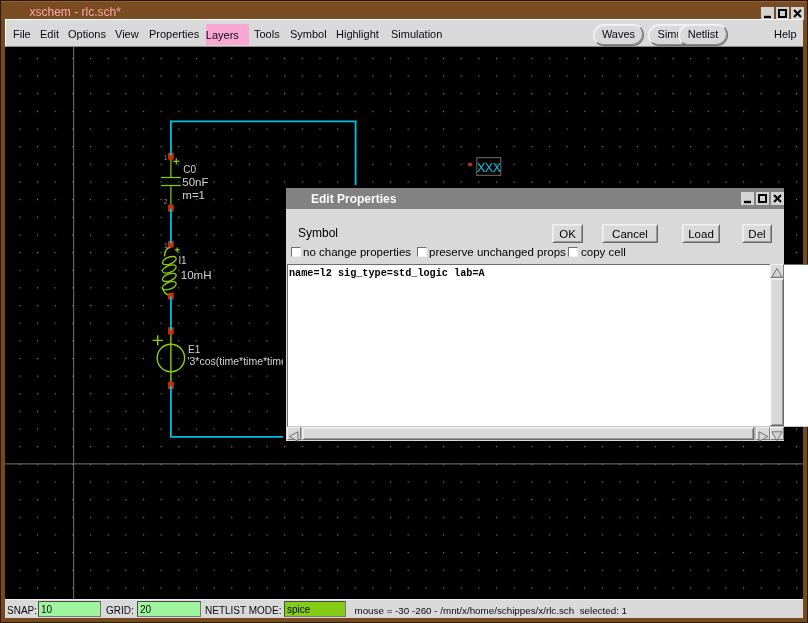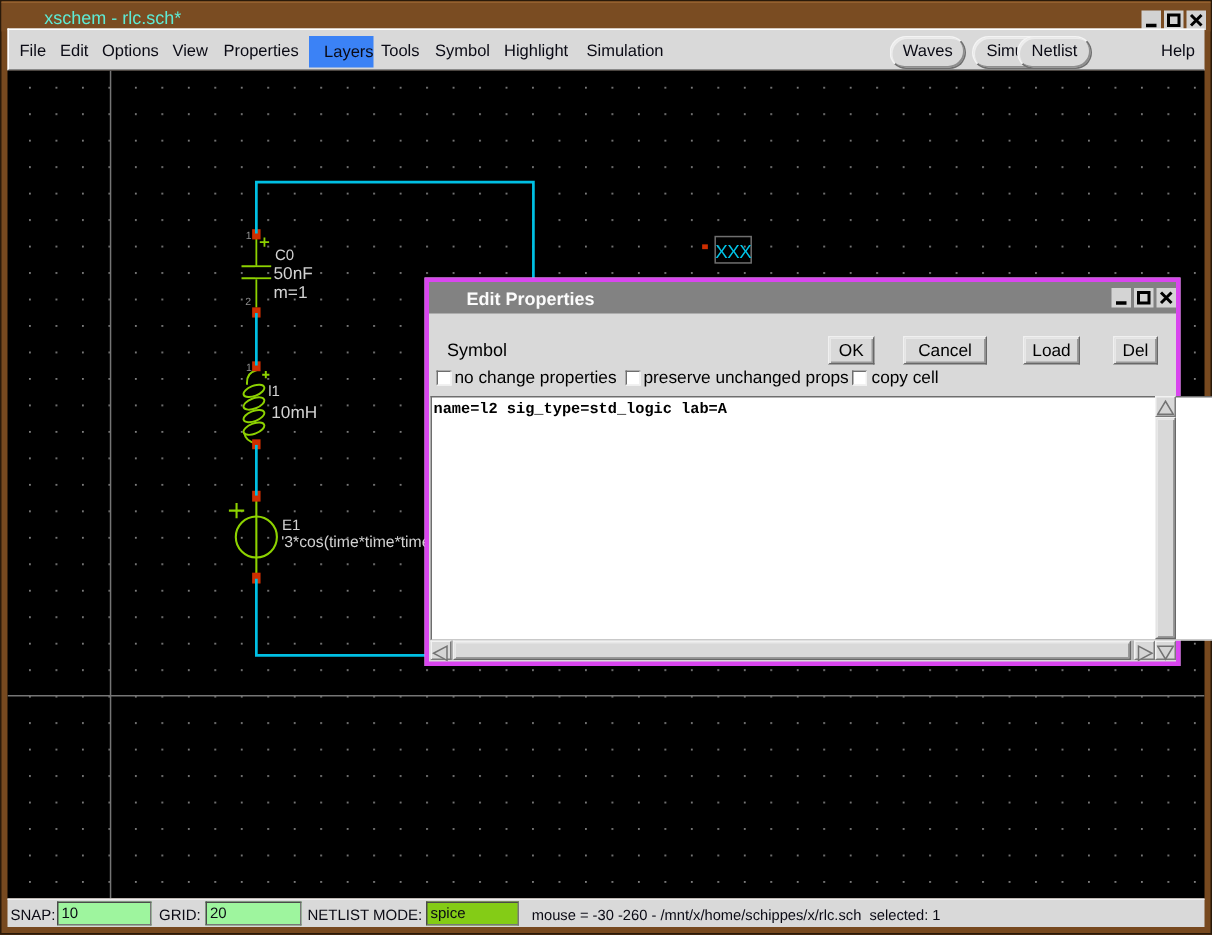--- a/index.html
+++ b/index.html
@@ -1,37 +1,37 @@
 <!DOCTYPE html>
 <html><head>
 <meta charset="utf-8">
 <style>
 * { margin:0; padding:0; box-sizing:border-box; }
 html,body { width:808px; height:623px; overflow:hidden; }
 body { position:relative; font-family:"Liberation Sans",sans-serif; background:#77491f; }
 #outer { position:absolute; inset:0; border:1px solid #2a1a0a; background:#77491f; }
 #titlebar { position:absolute; left:1px; top:1px; width:806px; height:20px;
-  background:#7a4c22; border-top:1px solid #94602f; color:#5eead4; font-size:12px; }
+  background:#7a4c22; border-top:1px solid #94602f; color:#fca5a5; font-size:12px; }
 #titletext { position:absolute; left:28.5px; top:2.5px; }
 .wbtn { position:absolute; top:5px; width:13px; height:13px; background:#d2d2d2; }
 #menubar { position:absolute; left:5px; top:19px; width:798px; height:28px;
   background:#d9d9d9; border-top:1px solid #ffffff; border-left:1px solid #ffffff;
   border-bottom:1px solid #8a8a8a; }
 .mi { position:absolute; top:8px; font-size:11px; color:#0a0a14; white-space:nowrap; }
 .mbtn { position:absolute; top:4px; height:22px; background:#d9d9d9; font-size:11px;
   color:#0a0a14; text-align:center; border-top:1px solid #f4f4f4; border-left:1px solid #f4f4f4;
   border-right:1px solid #6e6e6e; border-bottom:1px solid #6e6e6e;
   box-shadow:inset 1px 1px 0 #ededed, inset -1px -1px 0 #8f8f8f;border-radius:11px; }
 #canvas { position:absolute; left:5px; top:47px; width:798px; height:552px; background:#000; }
 #statusbar { position:absolute; left:5px; top:599px; width:798px; height:19px;
   background:#d9d9d9; border-top:1px solid #efefef; font-size:10px; color:#0a0a14; }
 .sent { position:absolute; top:1px; height:16px; border:1px solid #4a4a4a;
   border-bottom-color:#787878; border-right-color:#787878; font-size:10px; padding:2px 0 0 2px; }
 #dialog { position:absolute; left:283px; top:185px; width:504px; height:259px;
-  border:3px solid #d946ef; background:#d9d9d9; }
+  border:3px solid #000000; background:#d9d9d9; }
 #dtitle { position:absolute; left:0; top:0; width:498px; height:21px; background:#828282;
   color:#fbfbfb; font-size:12px; font-weight:bold; }
 .dbtn { position:absolute; top:4px; width:13px; height:13px; background:#d4d4d4; }
 .raised { background:#d9d9d9;
   border-top:1px solid #f0f0f0; border-left:1px solid #f0f0f0;
   border-right:1px solid #686868; border-bottom:1px solid #686868;
   box-shadow:inset 1px 1px 0 #e8e8e8, inset -1px -1px 0 #999; }
 .sunken { background:#fff;
   border-top:1px solid #6e6e6e; border-left:1px solid #6e6e6e;
   border-right:1px solid #f4f4f4; border-bottom:1px solid #f4f4f4;
@@ -73,21 +73,21 @@
         <path d="M3 3 L10 10 M10 3 L3 10" stroke="#000" stroke-width="2"></path>
       </svg>
   </div>
 </div>
 <div id="menubar">
   <span class="mi" style="left:7px;">File</span>
   <span class="mi" style="left:34px;">Edit</span>
   <span class="mi" style="left:62px;">Options</span>
   <span class="mi" style="left:109px;">View</span>
   <span class="mi" style="left:143px;">Properties</span>
-  <span class="mi" style="left:199.8px; top:4px; background:#3b82f6; width:43.3px; height:21px; text-align:right; padding-top:5px; display:inline-block;">Layers</span>
+  <span class="mi" style="left:199.8px; top:4px; background:#f9a8d4; width:43.3px; height:21px; text-align:left; padding-top:5px; display:inline-block;">Layers</span>
   <span class="mi" style="left:248px;">Tools</span>
   <span class="mi" style="left:284px;">Symbol</span>
   <span class="mi" style="left:330px;">Highlight</span>
   <span class="mi" style="left:385px;">Simulation</span>
   <div class="mbtn" style="left:587px; width:51px; padding-top:3px;">Waves</div>
   <div class="mbtn" style="left:642px; width:62px; padding-top:3px;">Simulate</div>
   <div class="mbtn" style="left:672px; width:50px; padding-top:3px;">Netlist</div>
   <span class="mi" style="left:768px;">Help</span>
 </div>
 <div id="canvas">

